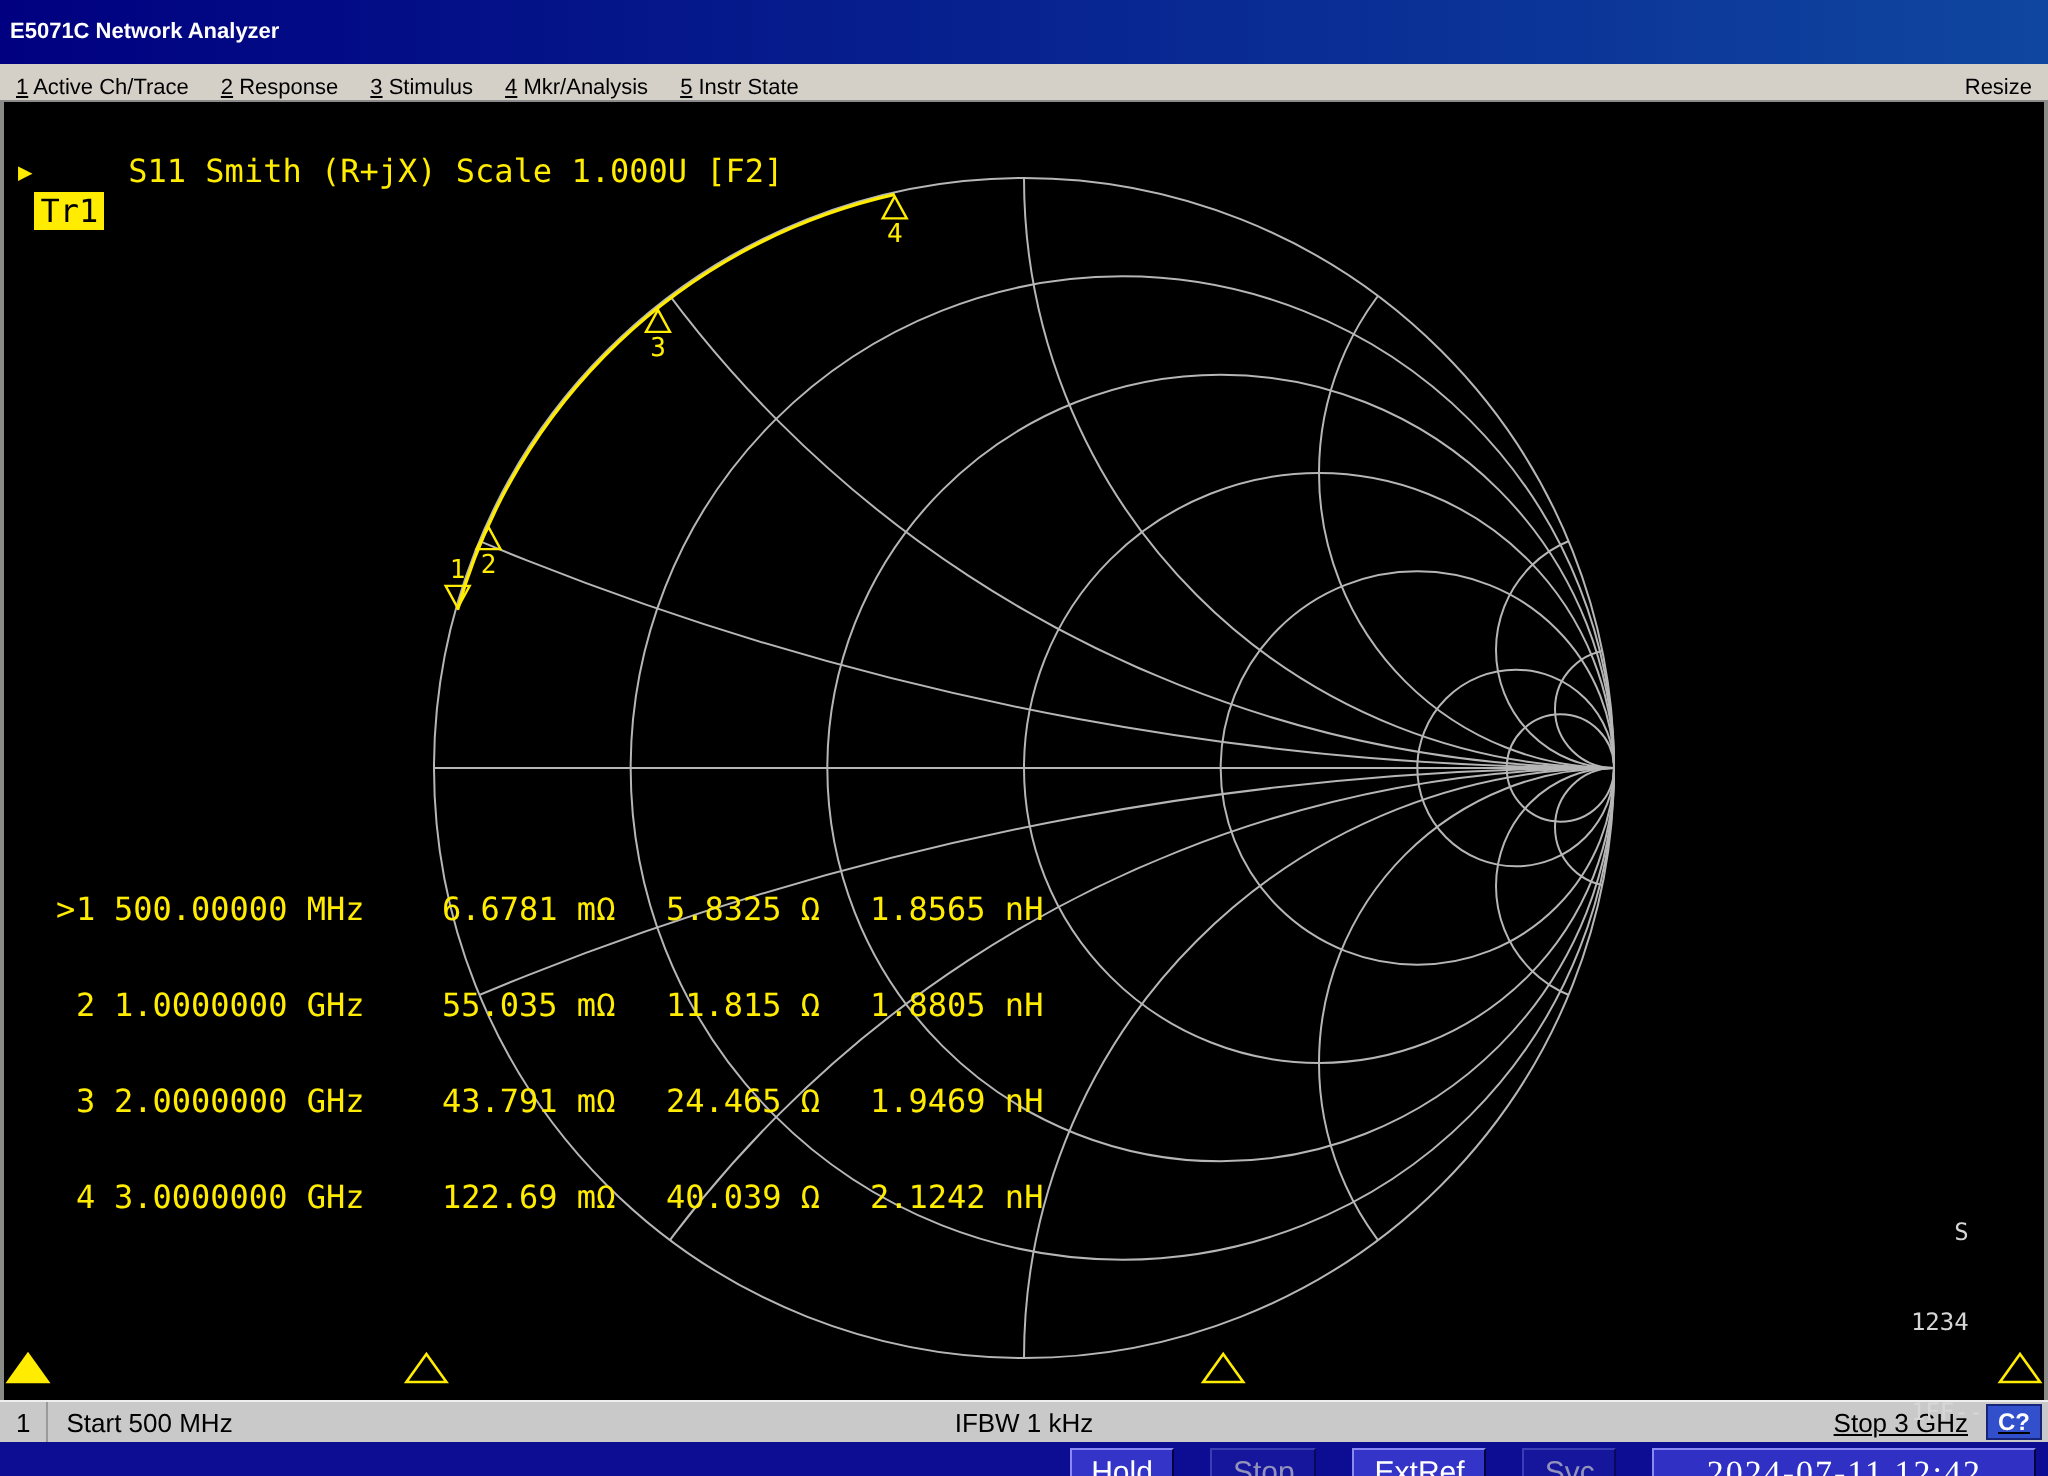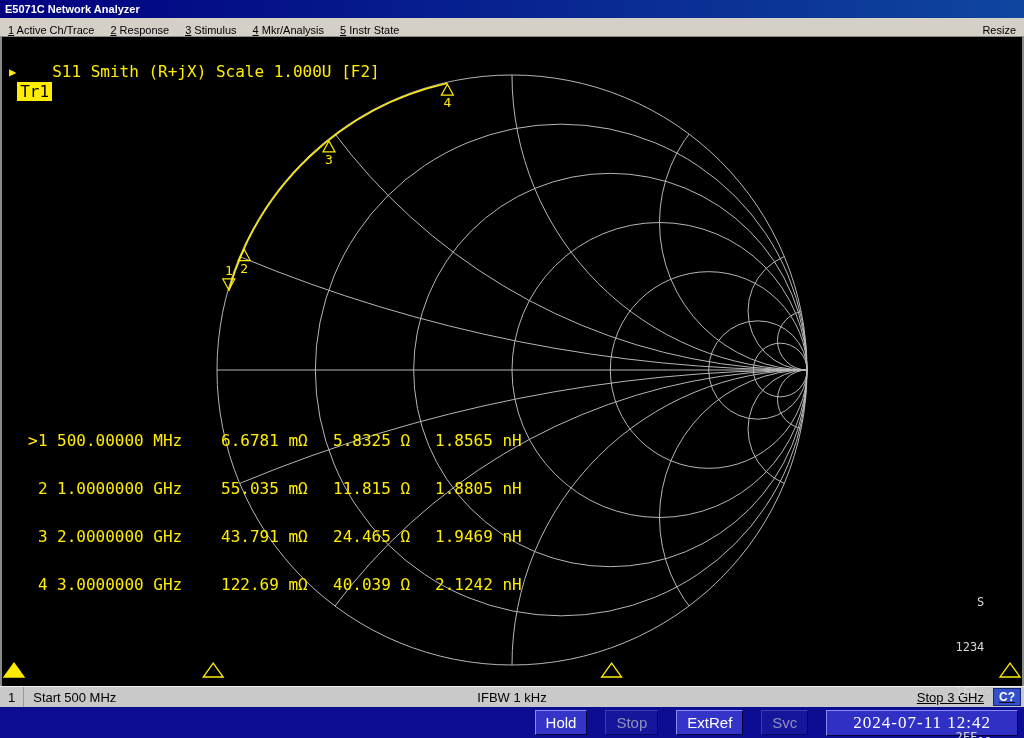--- a/index.html
+++ b/index.html
@@ -1,34 +1,34 @@
 <!DOCTYPE html>
 <html><head>
 <meta charset="utf-8">
 <style>
   * { margin:0; padding:0; box-sizing:border-box; }
   html,body { width:1024px; height:738px; }
   body { background:#000; font-family:"Liberation Sans", sans-serif; overflow:hidden; }
 
-  .titlebar { height:18px; background:linear-gradient(to right,#000080,#0f46a0);
+  .titlebar { height:32px; background:linear-gradient(to right,#000080,#0f46a0);
     color:#fff; font-size:11px; font-weight:bold; display:flex; align-items:center; padding-left:5px; }
 
   .menubar { height:19px; background:#d4d0c8; display:flex; align-items:flex-end;
     font-size:11px; color:#000; padding:0 8px; gap:16px; border-bottom:1px solid #8a8a8a; }
   .menu-item u { margin-right:0px; }
   .menu-resize { margin-left:auto; }
 
   .screen { position:relative; height:649px; background:#000;
     border-left:2px solid #8a8a86; border-right:2px solid #8a8a86; }
 
   .trace-header { position:absolute; top:5px; left:7px; display:flex; align-items:center;
     font-family:"DejaVu Sans Mono", monospace; font-size:16px; white-space:pre; z-index:2; }
   .th-arrow { color:#ffec00; font-size:12px; margin-right:1px; }
   .th-tr1 { background:#ffec00; color:#000; padding:0 3px;margin-top:40px; }
-  .th-detail { color:#ffec00; margin-left:0; }
+  .th-detail { color:#ffec00; margin-left:12px; }
 
   #smith-svg { position:absolute; left:0; top:0; }
 
   .mtable { position:absolute; left:26px; top:364px; color:#ffec00;
     font-family:"DejaVu Sans Mono", monospace; font-size:16px; line-height:16px; white-space:pre; z-index:2; }
   .mrow { display:flex; }
   .mc-sel { width:10px; }
   .mc-num { width:19px; }
   .mc-freq { width:164px; }
   .mc-r { width:112px; }

